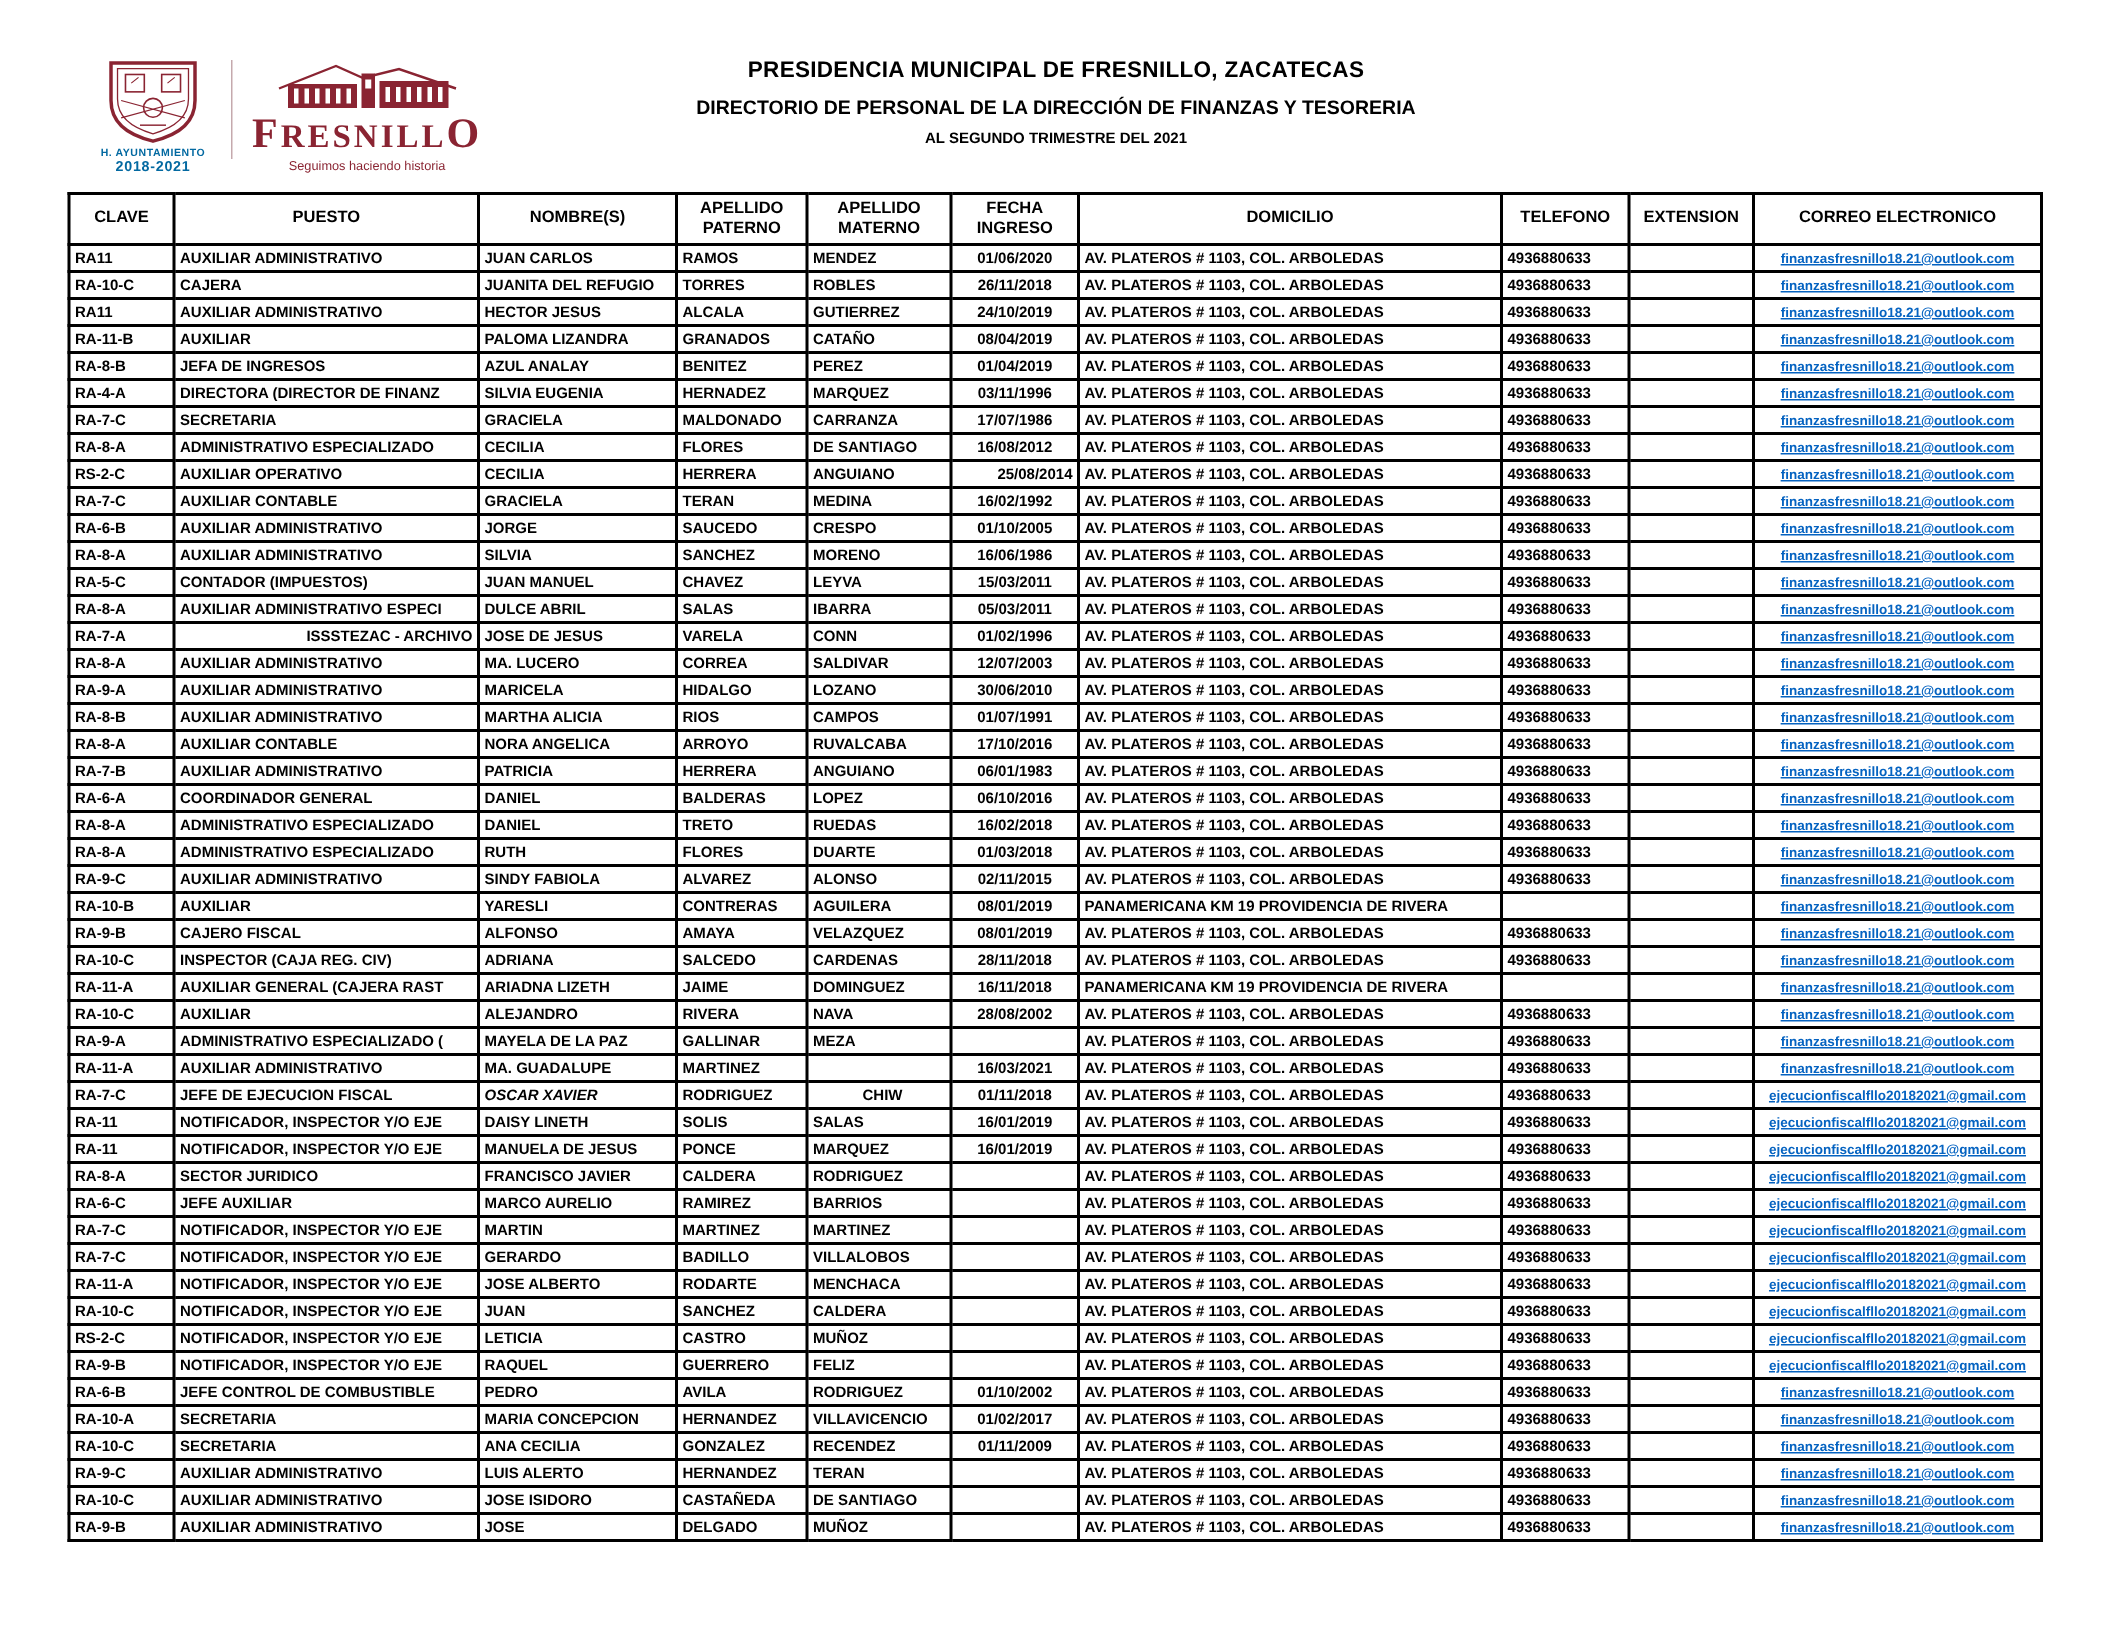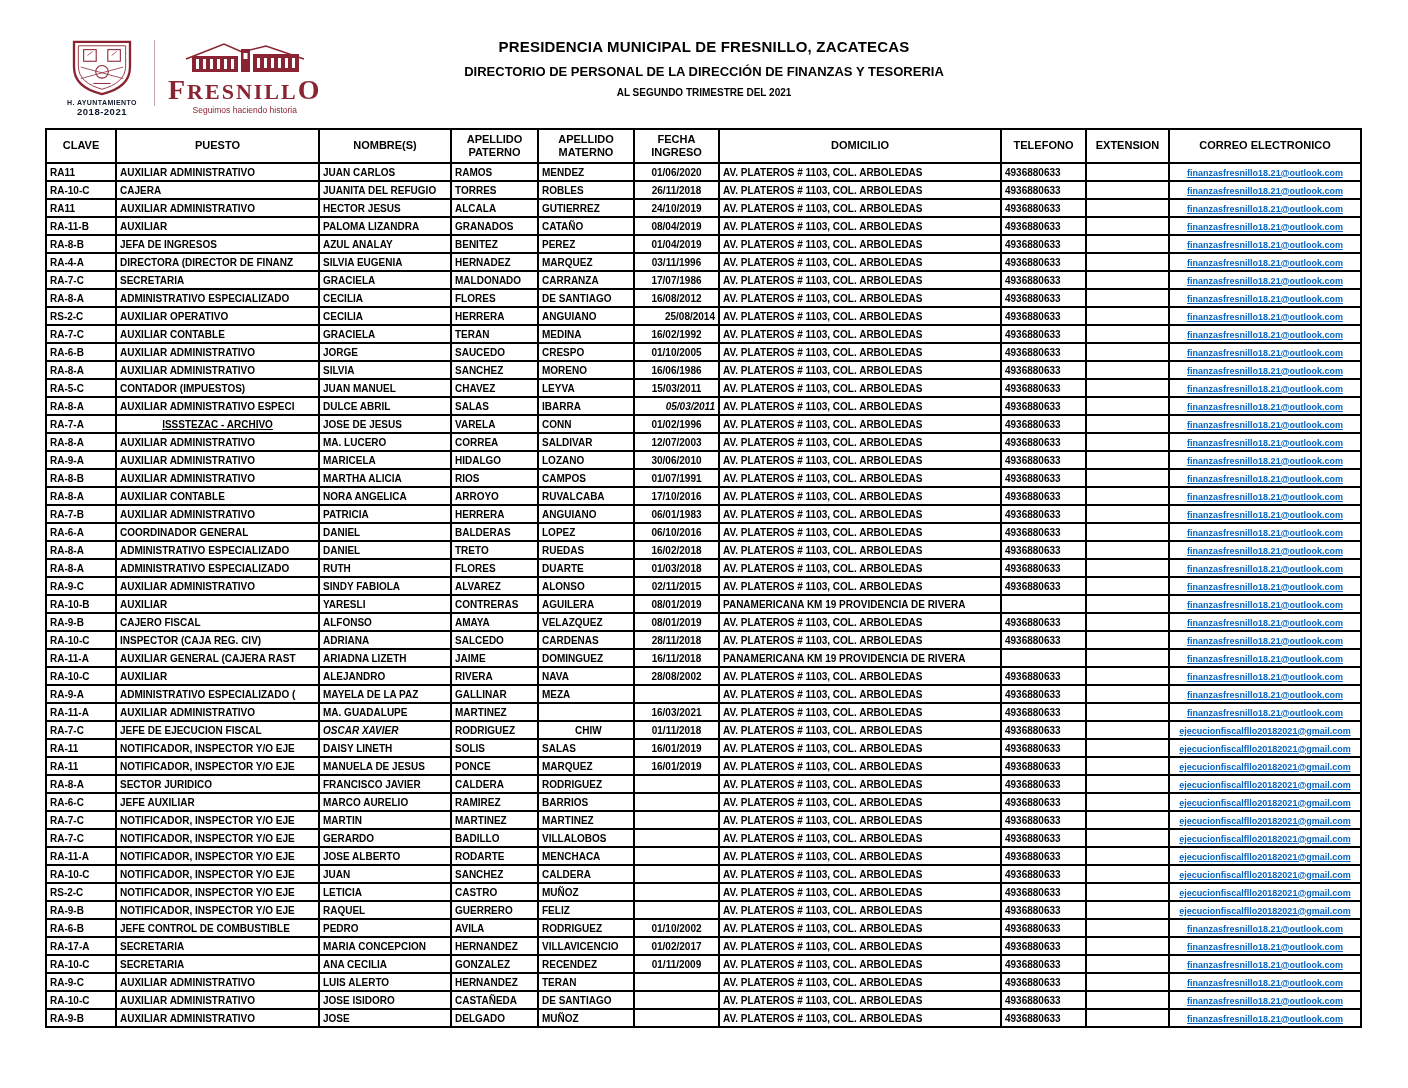--- a/index.html
+++ b/index.html
@@ -1,21 +1,21 @@
 <!DOCTYPE html>
 <html><head>
 <meta charset="utf-8">
 <style>
   html,body{margin:0;padding:0;background:#ffffff;}
   .page{position:relative;width:1408px;height:1088px;background:#fff;
         font-family:"Liberation Sans",sans-serif;overflow:hidden;color:#000;}
 
   
   .logos{position:absolute;left:56px;top:32px;height:92px;display:flex;align-items:center;}
-  .crest{width:92px;display:flex;flex-direction:column;align-items:center;color:#0f172a;}
+  .crest{width:92px;display:flex;flex-direction:column;align-items:center;color:#0369a1;}
   .crest svg{width:64px;height:56px;}
   .crest .l1{font-size:7px;font-weight:bold;letter-spacing:.4px;margin-top:3px;white-space:nowrap;}
   .crest .l2{font-size:9.5px;font-weight:bold;letter-spacing:.5px;}
   .logo-divider{width:1px;height:66px;background:#c5a9ad;margin:0 13px 10px 6px;}
   .flogo{display:flex;flex-direction:column;align-items:center;color:#8a2432;}
   .flogo svg{width:122px;height:34px;}
   .wordmark{font-family:"Liberation Serif",serif;font-weight:bold;font-size:22px;
             letter-spacing:2px;line-height:1;margin-top:1px;white-space:nowrap;}
   .wordmark .cap{font-size:28px;}
   .tagline{font-size:8.5px;margin-top:1px;white-space:nowrap;}
@@ -276,29 +276,29 @@
           <td style="text-align: left;">4936880633</td>
           <td style="text-align: left;"></td>
           <td style="text-align: center;"><span class="email">finanzasfresnillo18.21@outlook.com</span></td>
         </tr>
         <tr>
           <td style="text-align: left;">RA-8-A</td>
           <td style="text-align: left;">AUXILIAR ADMINISTRATIVO ESPECI</td>
           <td style="text-align: left;">DULCE ABRIL</td>
           <td style="text-align: left;">SALAS</td>
           <td style="text-align: left;">IBARRA</td>
-          <td style="text-align: right; font-style: italic;">05/03/2011</td>
+          <td style="text-align: center;">05/03/2011</td>
           <td style="text-align: left;">AV. PLATEROS # 1103, COL. ARBOLEDAS</td>
           <td style="text-align: left;">4936880633</td>
           <td style="text-align: left;"></td>
           <td style="text-align: center;"><span class="email">finanzasfresnillo18.21@outlook.com</span></td>
         </tr>
         <tr>
           <td style="text-align: left;">RA-7-A</td>
-          <td style="text-align: center; text-decoration: underline;">ISSSTEZAC - ARCHIVO</td>
+          <td style="text-align: right;">ISSSTEZAC - ARCHIVO</td>
           <td style="text-align: left;">JOSE DE JESUS</td>
           <td style="text-align: left;">VARELA</td>
           <td style="text-align: left;">CONN</td>
           <td style="text-align: center;">01/02/1996</td>
           <td style="text-align: left;">AV. PLATEROS # 1103, COL. ARBOLEDAS</td>
           <td style="text-align: left;">4936880633</td>
           <td style="text-align: left;"></td>
           <td style="text-align: center;"><span class="email">finanzasfresnillo18.21@outlook.com</span></td>
         </tr>
         <tr>
@@ -631,21 +631,21 @@
           <td style="text-align: left;">PEDRO</td>
           <td style="text-align: left;">AVILA</td>
           <td style="text-align: left;">RODRIGUEZ</td>
           <td style="text-align: center;">01/10/2002</td>
           <td style="text-align: left;">AV. PLATEROS # 1103, COL. ARBOLEDAS</td>
           <td style="text-align: left;">4936880633</td>
           <td style="text-align: left;"></td>
           <td style="text-align: center;"><span class="email">finanzasfresnillo18.21@outlook.com</span></td>
         </tr>
         <tr>
-          <td style="text-align: left;">RA-17-A</td>
+          <td style="text-align: left;">RA-10-A</td>
           <td style="text-align: left;">SECRETARIA</td>
           <td style="text-align: left;">MARIA CONCEPCION</td>
           <td style="text-align: left;">HERNANDEZ</td>
           <td style="text-align: left;">VILLAVICENCIO</td>
           <td style="text-align: center;">01/02/2017</td>
           <td style="text-align: left;">AV. PLATEROS # 1103, COL. ARBOLEDAS</td>
           <td style="text-align: left;">4936880633</td>
           <td style="text-align: left;"></td>
           <td style="text-align: center;"><span class="email">finanzasfresnillo18.21@outlook.com</span></td>
         </tr>

